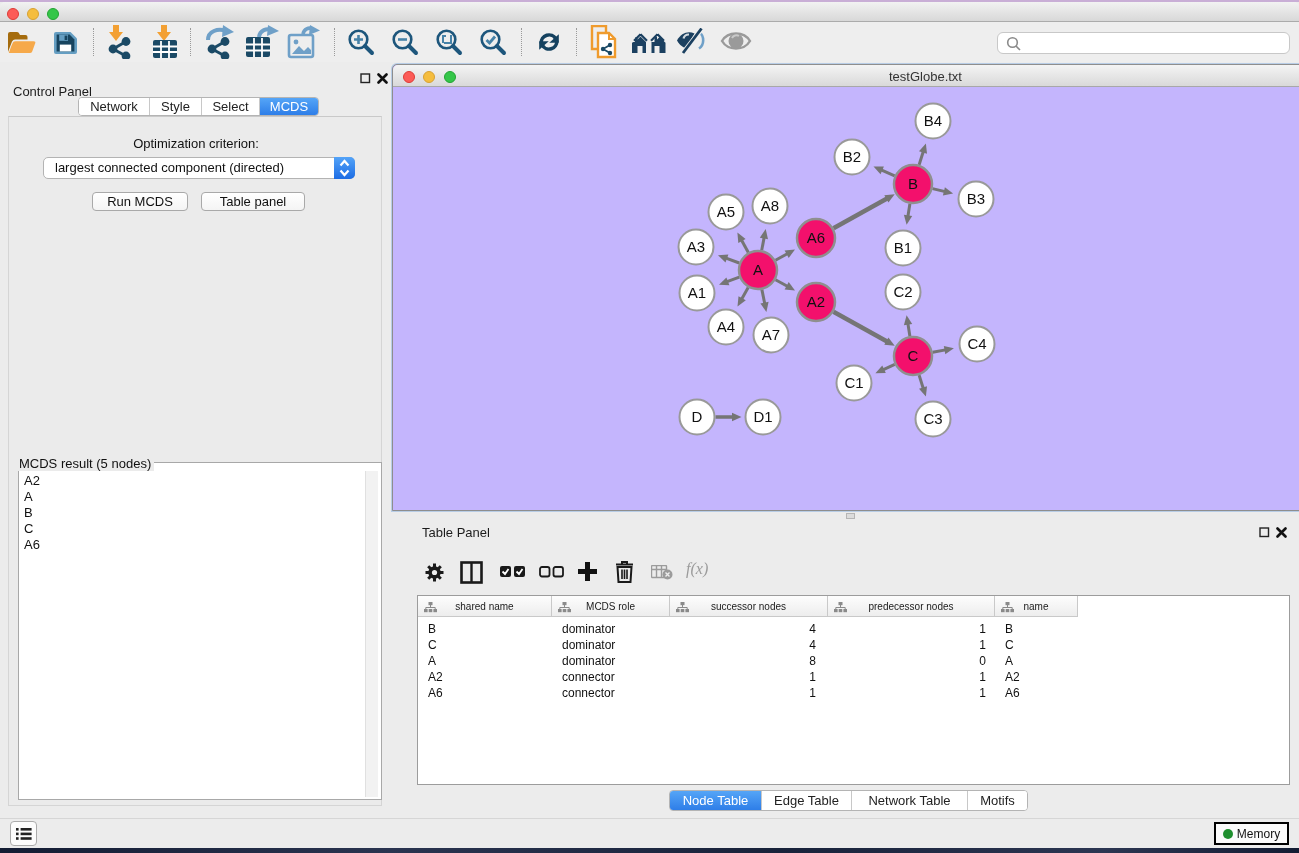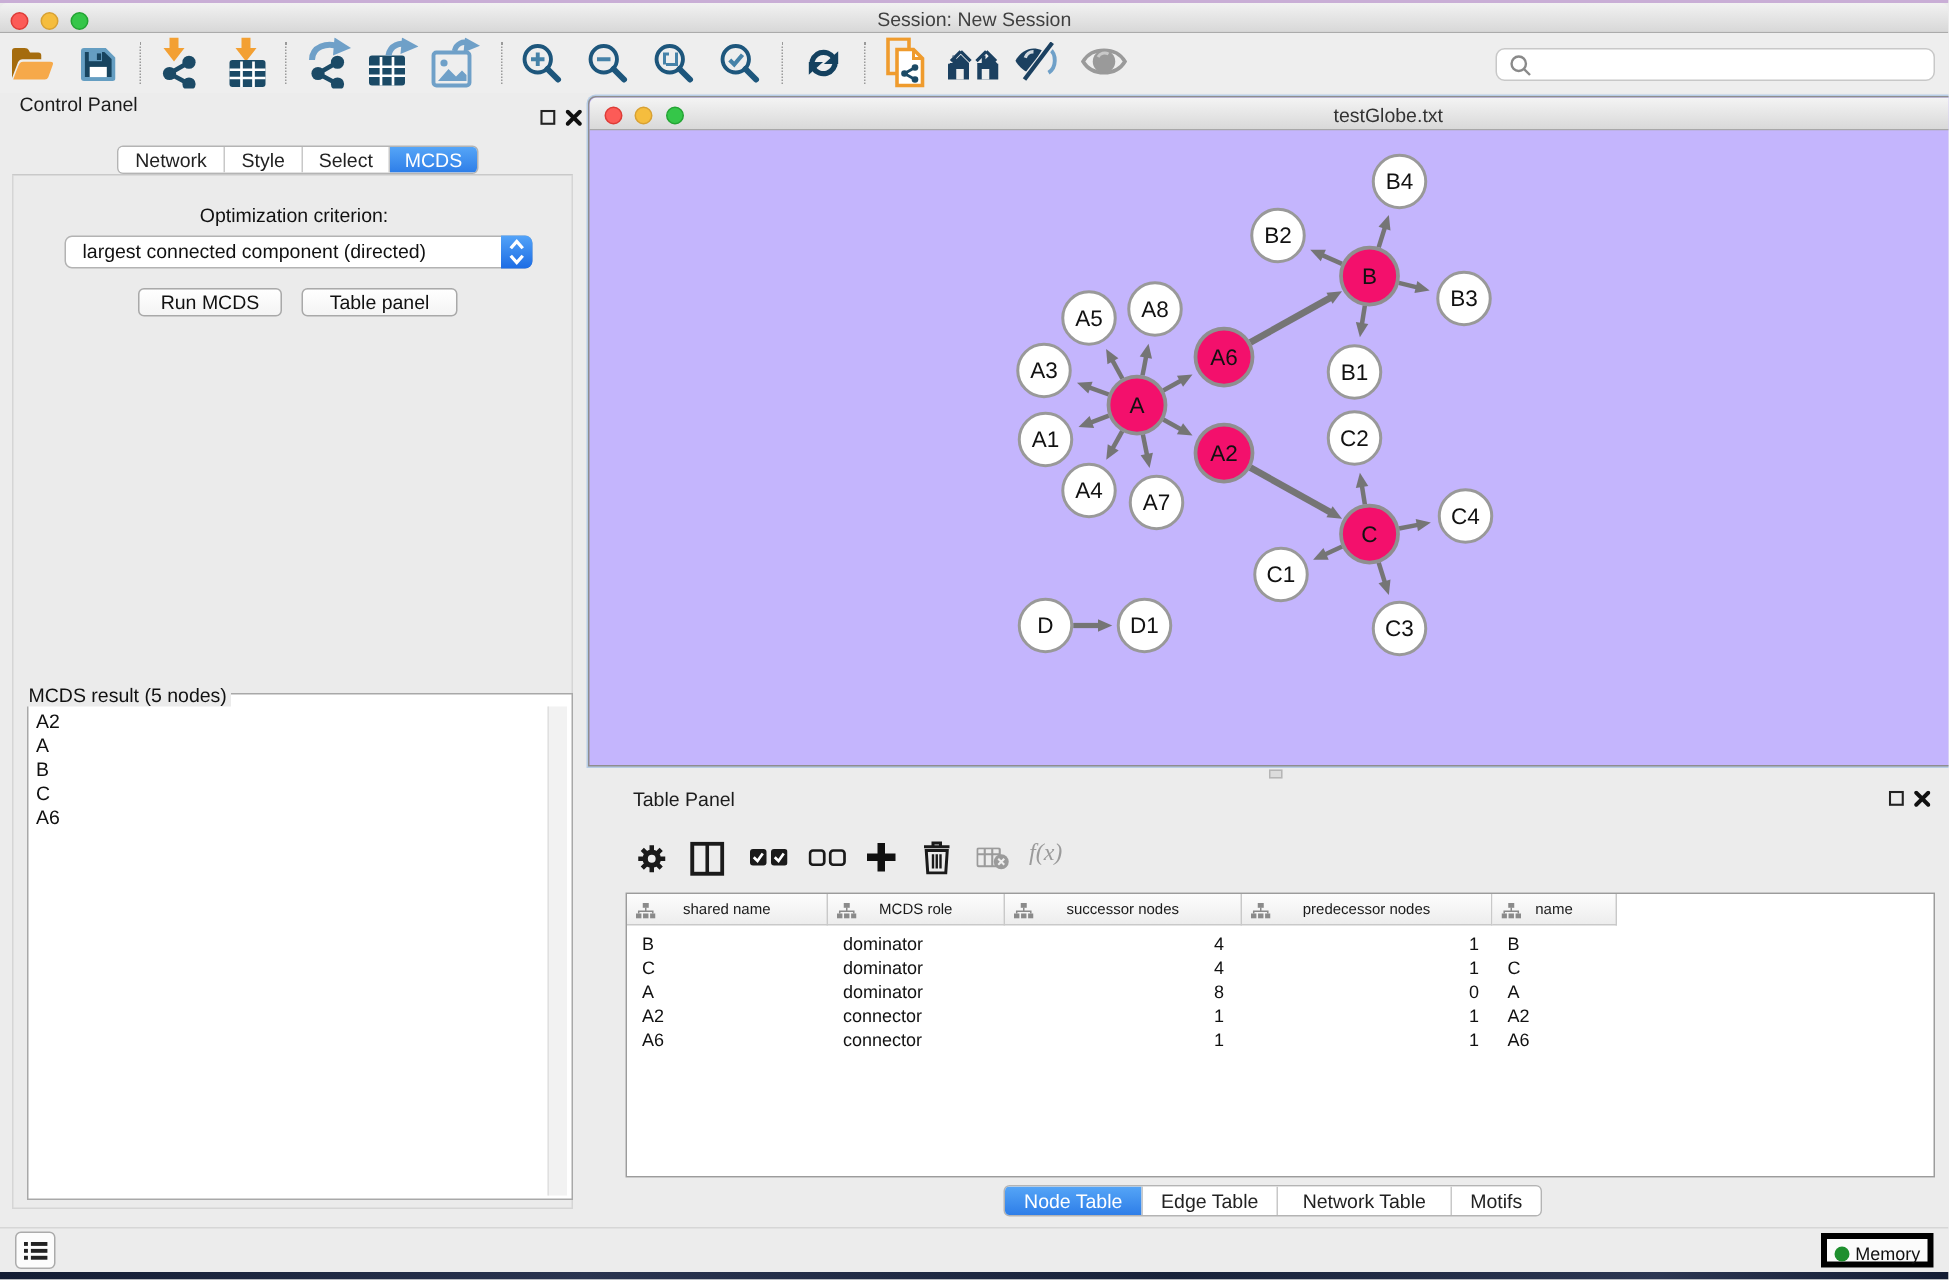--- a/index.html
+++ b/index.html
@@ -14,21 +14,21 @@
 #titlebar .t1{left:7px;background:#fc5b57;border:0.5px solid #dd3c37;}
 #titlebar .t2{left:27px;background:#f5bd3e;border:0.5px solid #d8a133;}
 #titlebar .t3{left:47px;background:#35c649;border:0.5px solid #23a433;}
 #title-text{left:0;top:5px;width:1299px;text-align:center;font-size:13px;color:#404040;}
 
 #toolbar{left:0;top:22px;width:1299px;height:40px;background:#eeeeee;}
 .sep{position:absolute;top:6px;height:28px;width:0;border-left:1px dotted #9a9a9a;}
 .ticon{position:absolute;top:4px;}
 #search{left:997px;top:10px;width:293px;height:22px;background:#fff;border:1px solid #c8c8c8;border-radius:6px;}
 
-#cpanel-title{left:13px;top:62px;font-size:13px;color:#1c1c1c;}
+#cpanel-title{left:13px;top:84px;font-size:13px;color:#1c1c1c;}
 #cp-tabs{left:78px;top:97px;height:19px;}
 .tabbar{display:flex;border:1px solid #b4b4b4;border-radius:4px;background:#fff;overflow:hidden;}
 .tabbar .tab{font-size:13px;color:#222;text-align:center;line-height:17px;border-right:1px solid #c8c8c8;background:#fff;}
 .tabbar .tab:last-child{border-right:none;}
 .tabbar .sel{background:linear-gradient(#55a5f7,#2e7ee8);color:#fff;}
 #cp-body{left:8px;top:116px;width:374px;height:690px;background:#ebebeb;border:1px solid #d5d5d5;border-top:1px solid #c9c9c9;}
 #opt-label{left:0;top:136px;width:392px;text-align:center;font-size:13px;color:#111;}
 #combo{left:43px;top:157px;width:312px;height:22px;background:#fff;border:1px solid #b3b3b3;border-radius:5px;font-size:13px;line-height:20px;padding-left:11px;color:#111;}
 #combo-btn{position:absolute;right:-1px;top:-1px;width:21px;height:22px;border-radius:0 5px 5px 0;background:linear-gradient(#53a3f8,#1c6ce4);}
 .btn{position:absolute;background:linear-gradient(#ffffff,#f4f4f4);border:1px solid #a9a9a9;border-radius:4px;font-size:13px;color:#111;text-align:center;}
@@ -56,31 +56,30 @@
 
 #table{left:417px;top:595px;width:873px;height:190px;background:#fff;border:1px solid #9c9c9c;}
 #thead{position:absolute;left:0;top:0;width:660px;height:19px;}
 .th{position:absolute;top:0;height:21px;background:linear-gradient(#fdfdfd,#ededed);border-right:1px solid #c9c9c9;border-bottom:1px solid #c9c9c9;font-size:10px;color:#1a1a1a;text-align:center;line-height:16px;padding-top:3px;}
 .hicon{position:absolute;left:6px;top:6px;}
 .tr{position:absolute;left:0;width:660px;height:16px;font-size:12px;color:#111;}
 .td{position:absolute;top:0;height:16px;line-height:16px;white-space:nowrap;}
 #tp-tabs{left:669px;top:790px;height:21px;border-radius:10px;}
 #statusbar{left:0;top:818px;width:1299px;height:30px;background:#ececec;border-top:1px solid #d6d6d6;}
 #hambtn{left:10px;top:821px;width:27px;height:25px;background:#fcfcfc;border:1px solid #ababab;border-radius:4px;}
-#membtn{left:1214px;top:822px;width:75px;height:23px;background:#fbfbfb;border:4px solid #000000;font-size:12px;color:#111;line-height:21px;text-align:center;}
+#membtn{left:1214px;top:822px;width:75px;height:23px;background:#fbfbfb;border:2px solid #000000;font-size:12px;color:#111;line-height:21px;text-align:center;}
 #memdot{display:inline-block;width:10px;height:10px;border-radius:50%;background:#1e8f2e;margin-right:4px;vertical-align:-1px;}
 </style></head>
 <body>
 <div id="app">
 <div class="abs" id="titlebar">
       <div class="tl t1"></div>
       <div class="tl t2"></div>
       <div class="tl t3"></div>
     </div>
-<div class="abs" id="title-text">Session: New Session</div>
 <div class="abs" id="wall-top"></div>
 <div class="abs" id="toolbar">
 <svg class="ticon" style="left:7px;top:9px" width="29" height="23" viewBox="0 0 29 23">
 <path d="M1 21 V3 Q1 1 3 1 H9.5 Q11.5 1 12 2.2 L13 4 H18.5 Q20.5 4 20.5 6 V8.5 H8 Q6 8.5 5 10.5 L1 21 Z" fill="#a56c0e"></path>
 <path d="M1.8 22 Q5.5 11.5 6.5 10.8 Q7 10.2 8.5 10.2 H26.5 Q29 10.2 28.2 12.2 L25.2 20.5 Q24.6 22 22.8 22 Z" fill="#f6a94a"></path>
 </svg>
 <svg class="ticon" style="left:54px;top:32px;top:10px" width="23" height="22" viewBox="0 0 23 22">
 <path d="M2 0 H16.5 L23 6.5 V20 Q23 22 21 22 H2 Q0 22 0 20 V2 Q0 0 2 0 Z" fill="#659ec2"></path>
 <path d="M2.6 2.6 H15.6 L20.4 7.4 V19.4 H2.6 Z" fill="#17445f"></path>
 <rect x="5.2" y="2.6" width="8.8" height="6.2" fill="#659ec2"></rect>

